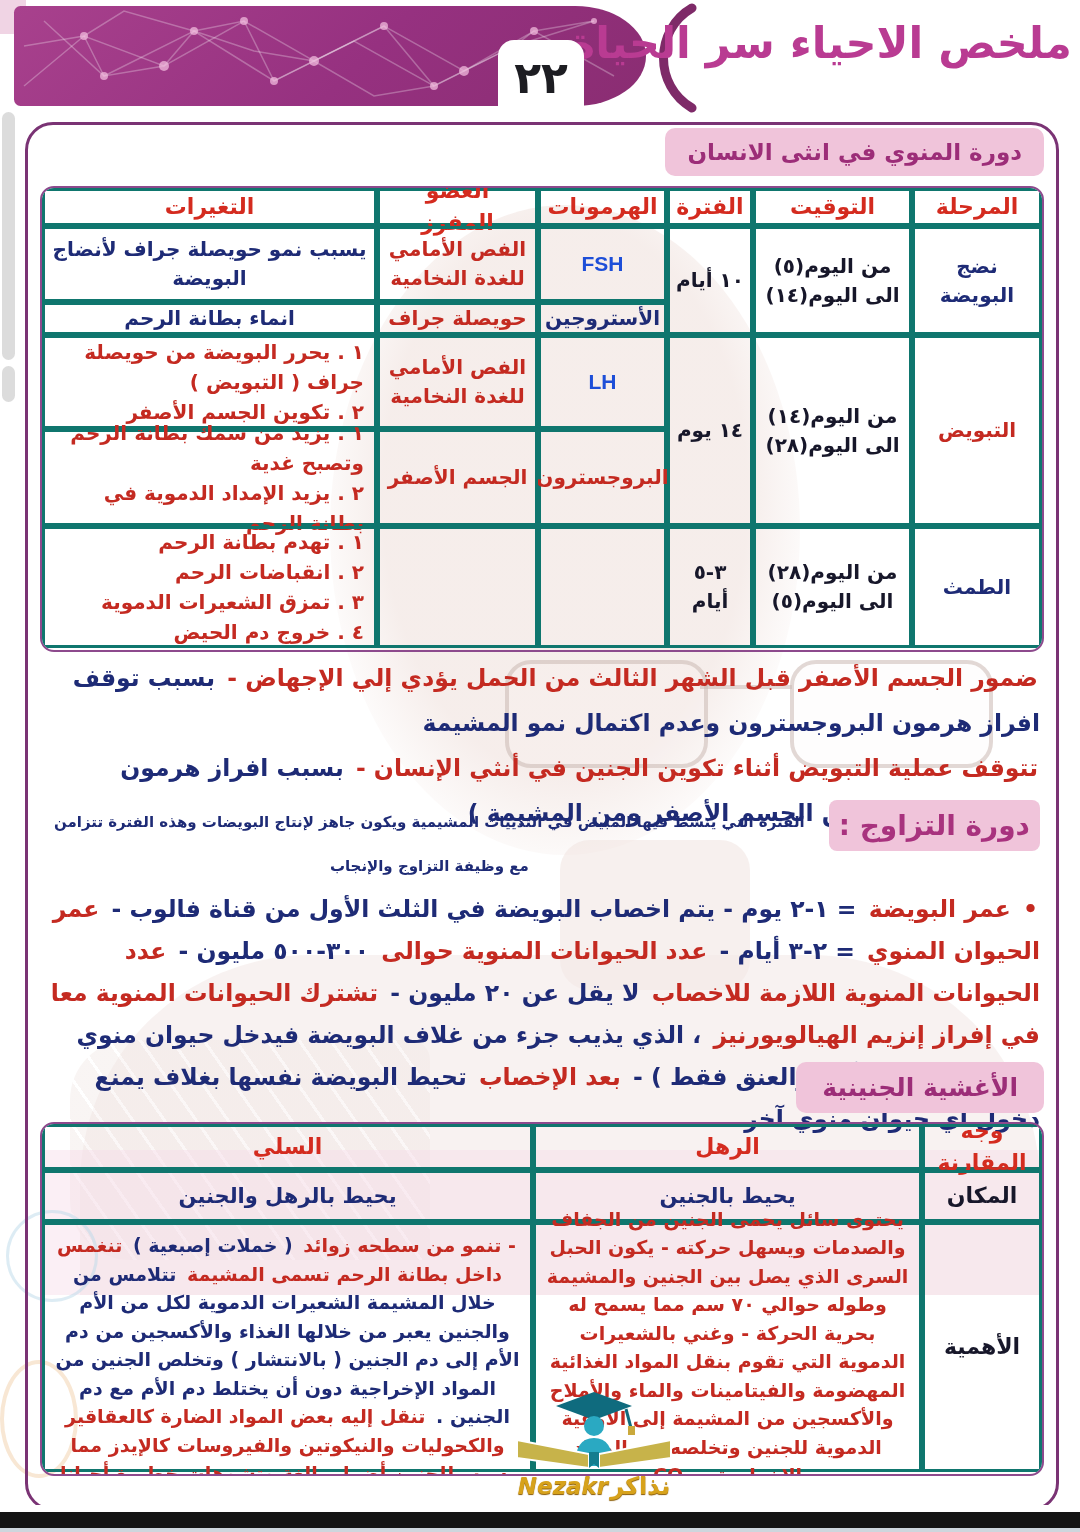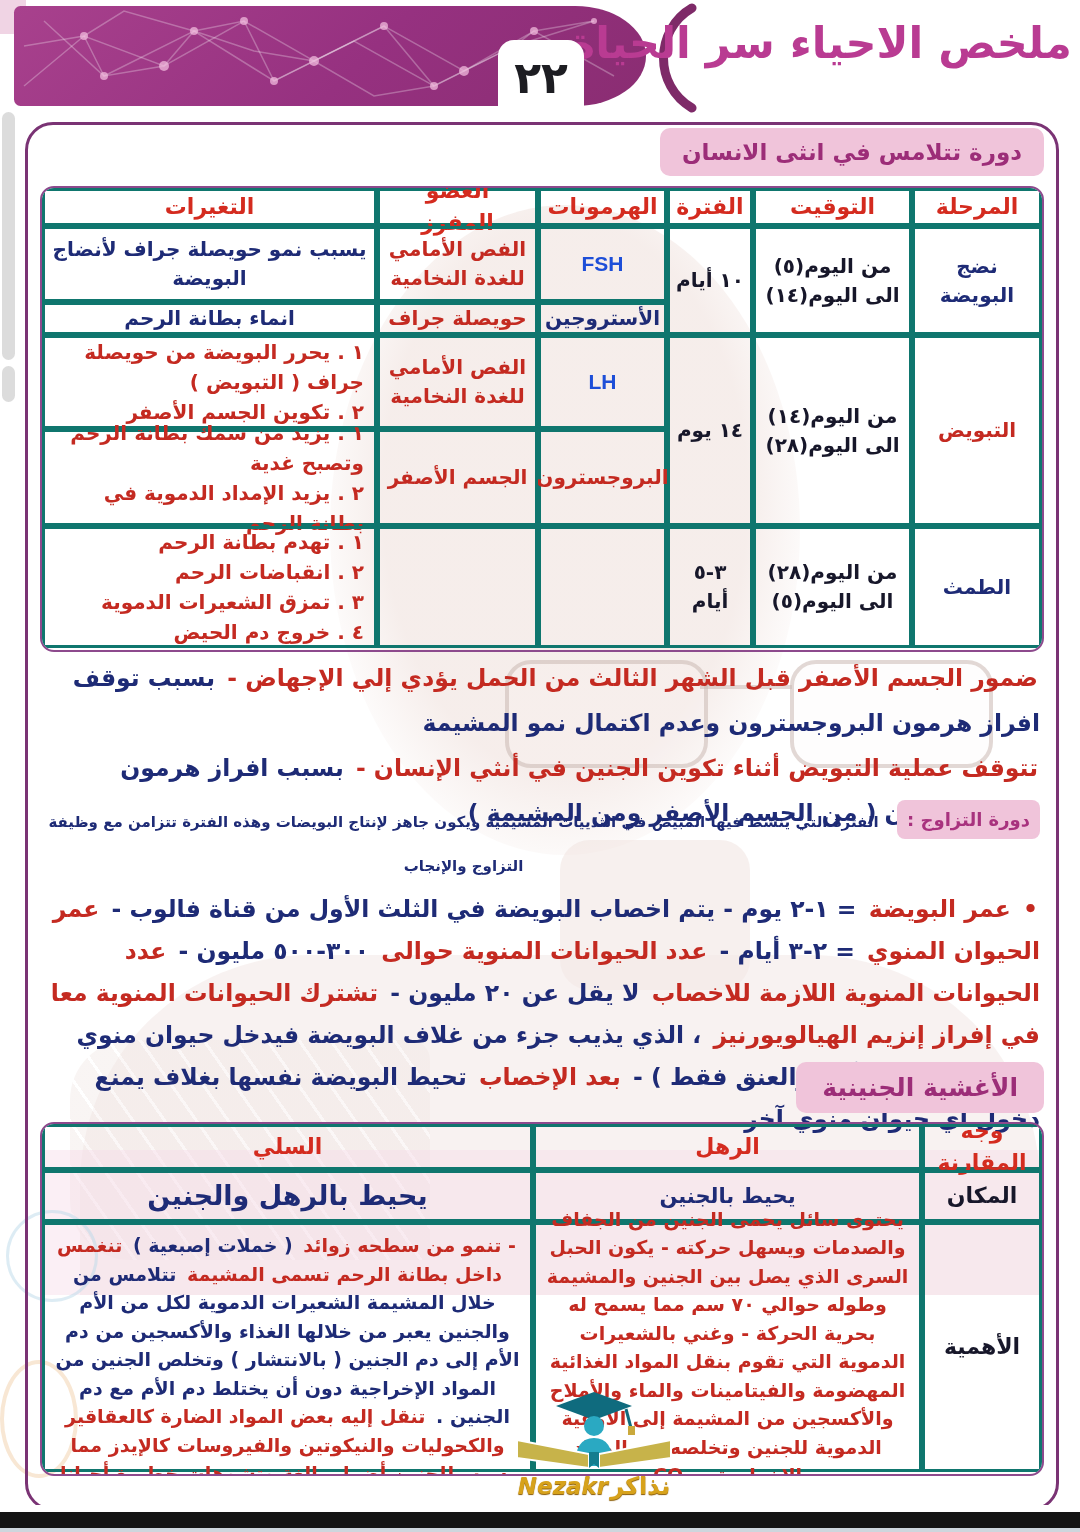--- a/index.html
+++ b/index.html
@@ -63,21 +63,21 @@
   .blue{color:#1e2b76;}
   .red{color:#c42a21;}
   .dark{color:#17172a;}
   .latin{font-family:Liberation Sans, sans-serif;color:#1d4ed8;font-weight:bold;font-size:21px;text-align:right;}
   .imp{font-size:19px;line-height:28.5px;padding:6px 10px;}
   
   .tblock{position:absolute;left:42px;width:998px;direction:rtl;text-align:right;z-index:2;}
   .notes{top:656px;font-size:23.5px;line-height:45px;}
   .notes p{margin:0;}
   .mating{top:800px;display:flex;gap:12px;align-items:flex-start;}
-  .mating .mlabel{background:#f0c4da;color:#a8327e;border-radius:8px;font-size:18px;
+  .mating .mlabel{background:#f0c4da;color:#a8327e;border-radius:8px;font-size:28px;
     padding:9px 10px;white-space:nowrap;}
   .mating .mtext{flex:1;color:#1e2b76;font-size:15px;line-height:44px;text-align:center;}
   .fert{top:888px;font-size:23.5px;line-height:42px;}
   .seg{margin:0 2px;}
   
   .logo{position:absolute;left:468px;top:1388px;width:180px;z-index:4;text-align:center;margin-left:36px;}
   .logo .brand{display:flex;direction:ltr;justify-content:center;align-items:baseline;gap:2px;
     color:#d7a21b;text-shadow:0 1px 1px #8a5a00;}
   .brand .en{font-style:italic;font-size:23px;}
   .brand .ar{font-size:24px;}
@@ -130,21 +130,21 @@
 </svg>
 <div class="page-pill">
   <span>٢٢</span>
 </div>
 <div class="page-title" dir="rtl">ملخص الاحياء سر الحياة</div>
 <div class="gray-pill gp1"></div>
 <div class="gray-pill gp2"></div>
 
 <div class="outer-box"></div>
 
-<div class="sec-label lbl1" dir="rtl">دورة تتلامس في انثى الانسان</div>
+<div class="sec-label lbl1" dir="rtl">دورة المنوي في انثى الانسان</div>
 
 <div class="grid-table t1">
   <div class="cell th" style="grid-column:1;grid-row:1">المرحلة</div>
   <div class="cell th" style="grid-column:2;grid-row:1">التوقيت</div>
   <div class="cell th" style="grid-column:3;grid-row:1">الفترة</div>
   <div class="cell th" style="grid-column:4;grid-row:1">الهرمونات</div>
   <div class="cell th" style="grid-column:5;grid-row:1">العضو المفرز</div>
   <div class="cell th" style="grid-column:6;grid-row:1">التغيرات</div>
 
   <div class="cell blue" style="grid-column:1;grid-row:2/4">نضج البويضة</div>
@@ -220,21 +220,21 @@
 
 <div class="sec-label lbl2" dir="rtl">الأغشية الجنينية</div>
 
 <div class="grid-table t2">
   <div class="cell th" style="grid-column:1;grid-row:1">وجه المقارنة</div>
   <div class="cell th" style="grid-column:2;grid-row:1">الرهل</div>
   <div class="cell th" style="grid-column:3;grid-row:1">السلي</div>
 
   <div class="cell dark" style="grid-column:1;grid-row:2;font-size:22px">المكان</div>
   <div class="cell blue" style="grid-column:2;grid-row:2;font-size:21px">يحيط بالجنين</div>
-  <div class="cell blue" style="grid-column:3;grid-row:2;font-size:27px">يحيط بالرهل والجنين</div>
+  <div class="cell blue" style="grid-column:3;grid-row:2;font-size:21px">يحيط بالرهل والجنين</div>
 
   <div class="cell dark" style="grid-column:1;grid-row:3;font-size:22px">الأهمية</div>
   <div class="cell red imp" style="grid-column:2;grid-row:3">يحتوى سائل يحمى الجنين من الجفاف والصدمات ويسهل حركته - يكون الحبل السرى الذي يصل بين الجنين والمشيمة وطوله حوالي ٧٠ سم مما يسمح له بحرية الحركة - وغني بالشعيرات الدموية التي تقوم بنقل المواد الغذائية المهضومة والفيتامينات والماء والأملاح والأكسجين من المشيمة إلى الأوعية الدموية للجنين وتخلصه من المواد الإخراجية و CO₂</div>
   <div class="cell imp" style="grid-column:3;grid-row:3;display:block" dir="rtl">
     <span class="seg red">- تنمو من سطحه زوائد</span>
     <span class="seg blue">( خملات إصبعية )</span>
     <span class="seg red">تنغمس داخل بطانة الرحم تسمى المشيمة</span>
     <span class="seg blue">تتلامس من خلال المشيمة الشعيرات الدموية لكل من الأم والجنين يعبر من خلالها الغذاء والأكسجين من دم الأم إلى دم الجنين ( بالانتشار ) وتخلص الجنين من المواد الإخراجية دون أن يختلط دم الأم مع دم الجنين .</span>
     <span class="seg red">تنقل إليه بعض المواد الضارة كالعقاقير والكحوليات والنيكوتين والفيروسات كالإيدز مما يسبب للجنين أضرار بالغة وتشوهات خطيرة أحيانا - إفراز</span>
     

